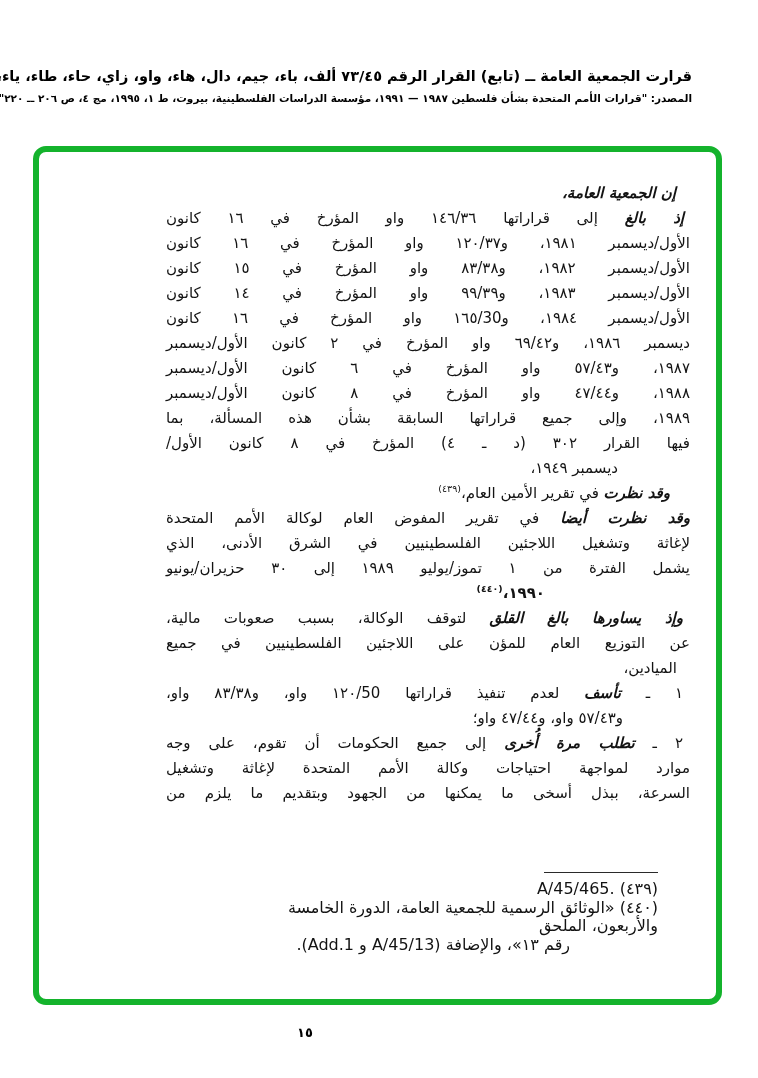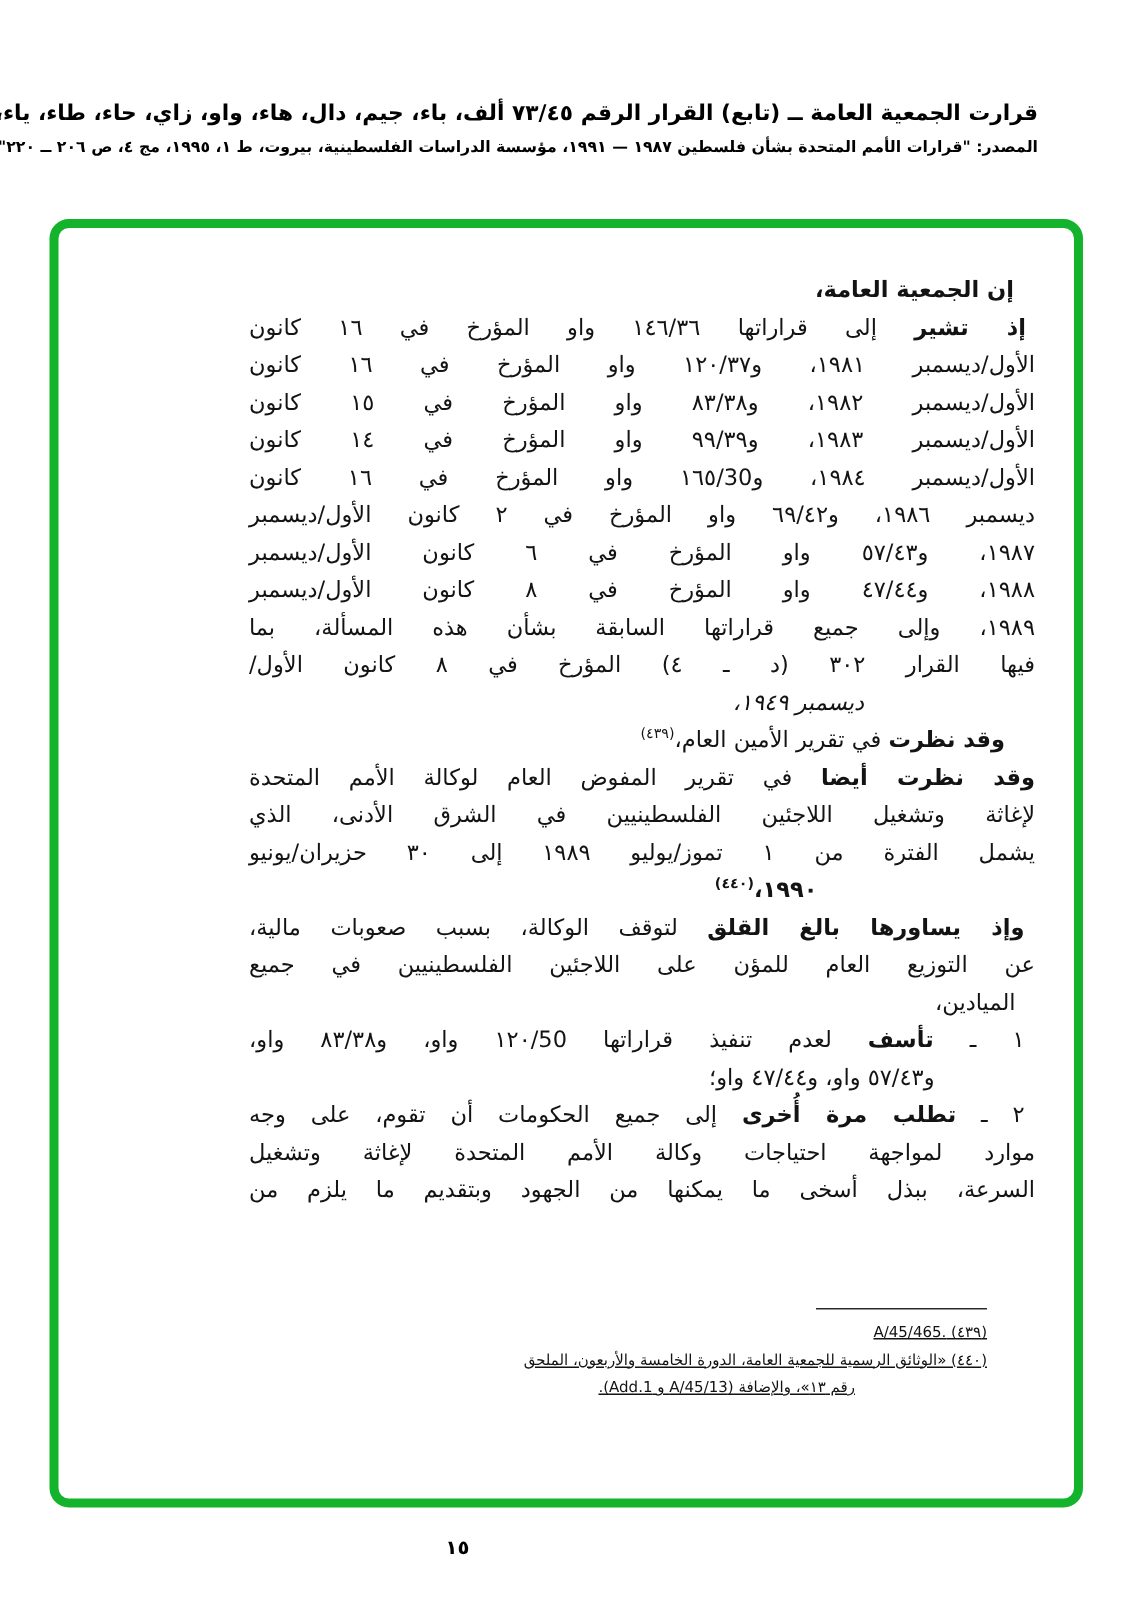--- a/index.html
+++ b/index.html
@@ -18,26 +18,26 @@
     box-sizing:border-box;border:6px solid #14b32c;border-radius:13px;background:transparent;
   }
   
   .body-text{
     position:absolute;top:181px;right:68px;width:524px;
     direction:rtl;font-size:15px;line-height:25px;color:#131313;
   }
   .body-line{min-height:25px;}
   .al-j{text-align:justify;text-align-last:justify;}
   .al-r{text-align:right;}
-  .b{font-weight:bold;}
+  .b{font-weight:bold;font-style:italic;}
   sup{font-size:9.5px;line-height:0;vertical-align:super;}
   
   .footnotes{
     position:absolute;top:872px;right:100px;width:394px;
-    direction:rtl;font-size:10px;line-height:18.5px;text-align:right;color:#131313;text-decoration:underline;
+    direction:rtl;font-size:16px;line-height:18.5px;text-align:right;color:#131313;
   }
   .footnote-separator{width:114px;height:0;border-top:1.5px solid #2a2a2a;margin-bottom:7px;}
   .footnote-line{min-height:18px;}
   
   .page-number{
     position:absolute;top:1025px;left:0;width:610px;text-align:center;
     font-size:13px;font-weight:bold;color:#000;
   }
 </style>
 </head>
@@ -45,31 +45,31 @@
 
 <div class="header">
   <div class="header-line1">قرارت الجمعية العامة ــ (تابع) القرار الرقم ٧٣/٤٥ ألف، باء، جيم، دال، هاء، واو، زاي، حاء، طاء، ياء، كاف</div>
   <div class="header-line2">المصدر: "قرارات الأمم المتحدة بشأن فلسطين ١٩٨٧ — ١٩٩١، مؤسسة الدراسات الفلسطينية، بيروت، ط ١، ١٩٩٥، مج ٤، ص ٢٠٦ ــ ٢٢٠"</div>
 </div>
 
 <div class="resolution-frame" style="border-color: rgb(20, 179, 44);"></div>
 
 <div class="body-text">
     <div class="body-line al-r" style="margin-right: 14px;"><span class="b">إن الجمعية العامة،</span></div>
-    <div class="body-line al-j" style="text-indent: 6px;"><span class="b">إذ تشير</span><span> إلى قراراتها ١٤٦/٣٦ واو المؤرخ في ١٦ كانون</span></div>
+    <div class="body-line al-j" style="text-indent: 6px;"><span class="b">إذ بالغ</span><span> إلى قراراتها ١٤٦/٣٦ واو المؤرخ في ١٦ كانون</span></div>
     <div class="body-line al-j"><span>الأول/ديسمبر ١٩٨١، و١٢٠/٣٧ واو المؤرخ في ١٦ كانون</span></div>
     <div class="body-line al-j"><span>الأول/ديسمبر ١٩٨٢، و٨٣/٣٨ واو المؤرخ في ١٥ كانون</span></div>
     <div class="body-line al-j"><span>الأول/ديسمبر ١٩٨٣، و٩٩/٣٩ واو المؤرخ في ١٤ كانون</span></div>
     <div class="body-line al-j"><span>الأول/ديسمبر ١٩٨٤، و١٦٥/30 واو المؤرخ في ١٦ كانون</span></div>
     <div class="body-line al-j"><span>ديسمبر ١٩٨٦، و٦٩/٤٢ واو المؤرخ في ٢ كانون الأول/ديسمبر</span></div>
     <div class="body-line al-j"><span>١٩٨٧، و٥٧/٤٣ واو المؤرخ في ٦ كانون الأول/ديسمبر</span></div>
     <div class="body-line al-j"><span>١٩٨٨، و٤٧/٤٤ واو المؤرخ في ٨ كانون الأول/ديسمبر</span></div>
     <div class="body-line al-j"><span>١٩٨٩، وإلى جميع قراراتها السابقة بشأن هذه المسألة، بما</span></div>
     <div class="body-line al-j"><span>فيها القرار ٣٠٢ (د ـ ٤) المؤرخ في ٨ كانون الأول/</span></div>
-    <div class="body-line al-r" style="margin-right: 114px; font-style: italic;"><span>ديسمبر ١٩٤٩،</span></div>
+    <div class="body-line al-r" style="margin-right: 72px;"><span>ديسمبر ١٩٤٩،</span></div>
     <div class="body-line al-r" style="margin-right: 20px;"><span class="b">وقد نظرت</span><span> في تقرير الأمين العام،</span><sup>(٤٣٩)</sup></div>
     <div class="body-line al-j"><span class="b">وقد نظرت أيضا</span><span> في تقرير المفوض العام لوكالة الأمم المتحدة</span></div>
     <div class="body-line al-j"><span>لإغاثة وتشغيل اللاجئين الفلسطينيين في الشرق الأدنى، الذي</span></div>
     <div class="body-line al-j"><span>يشمل الفترة من ١ تموز/يوليو ١٩٨٩ إلى ٣٠ حزيران/يونيو</span></div>
     <div class="body-line al-r" style="margin-right: 145px; font-weight: bold;"><span>١٩٩٠،</span><sup>(٤٤٠)</sup></div>
     <div class="body-line al-j" style="text-indent: 7px;"><span class="b">وإذ يساورها بالغ القلق</span><span> لتوقف الوكالة، بسبب صعوبات مالية،</span></div>
     <div class="body-line al-j"><span>عن التوزيع العام للمؤن على اللاجئين الفلسطينيين في جميع</span></div>
     <div class="body-line al-r" style="margin-right: 13px;"><span>الميادين،</span></div>
     <div class="body-line al-j" style="text-indent: 7px;"><span>١ ـ </span><span class="b">تأسف</span><span> لعدم تنفيذ قراراتها ١٢٠/50 واو، و٨٣/٣٨ واو،</span></div>
     <div class="body-line al-r" style="margin-right: 67px;"><span>و٥٧/٤٣ واو، و٤٧/٤٤ واو؛</span></div>

